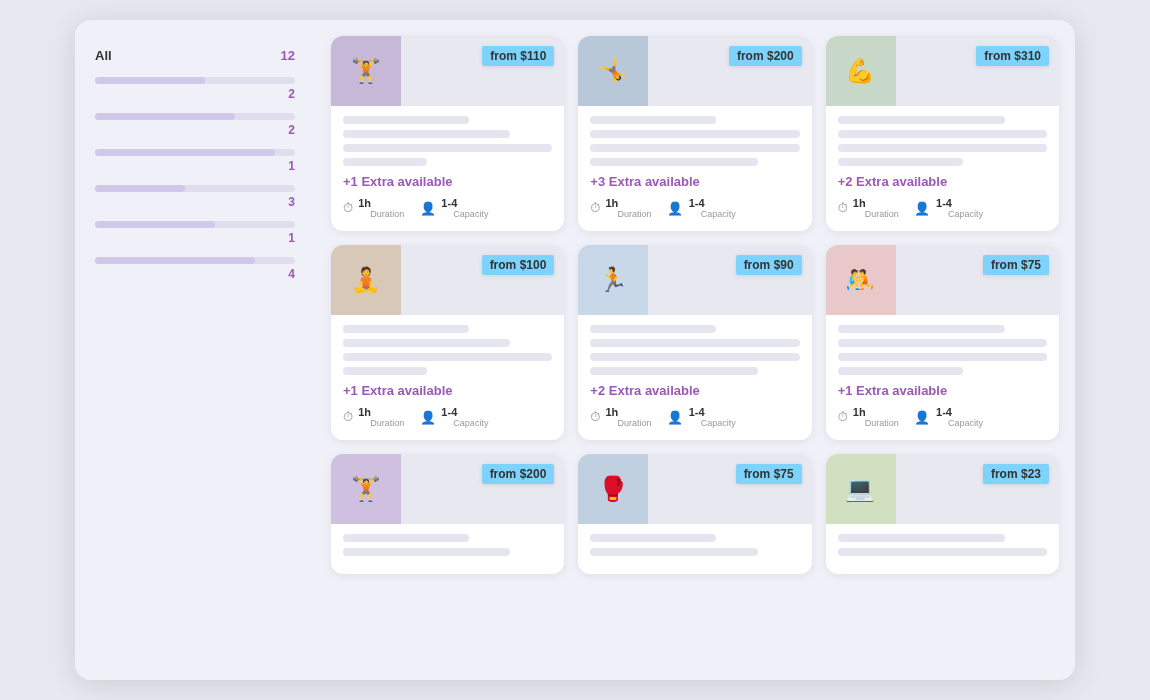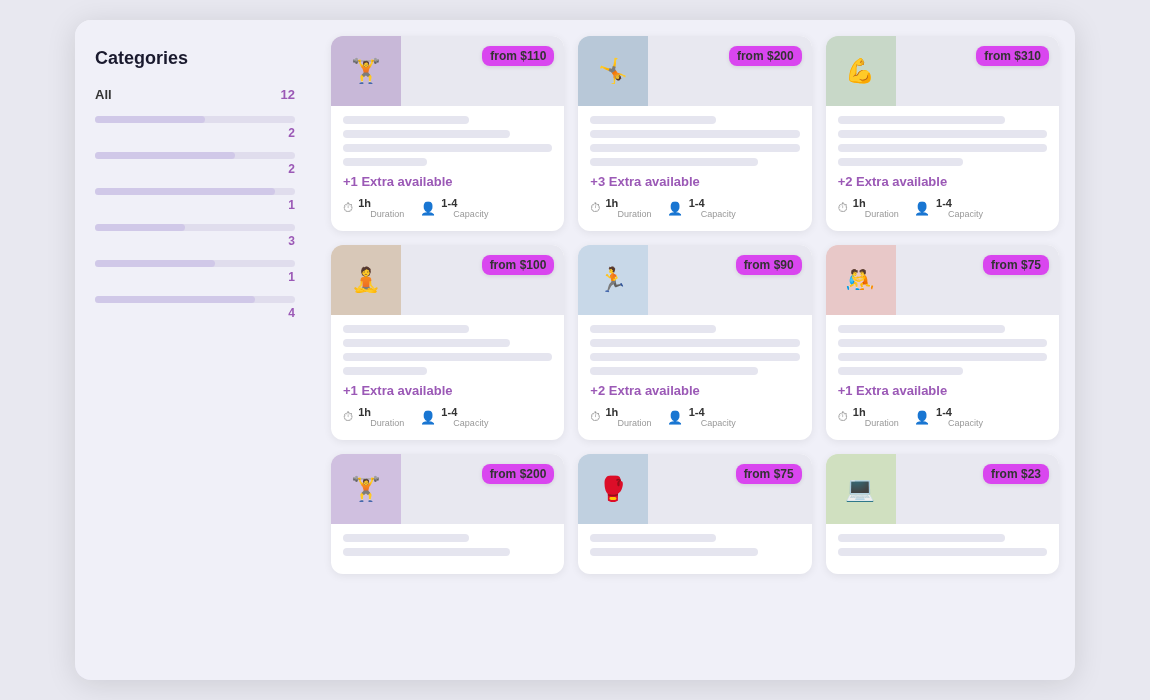--- a/index.html
+++ b/index.html
@@ -85,22 +85,22 @@
       background: #c0b8d8;
       display: flex;
       align-items: center;
       justify-content: center;
       font-size: 24px;
     }
     .card-price {
       position: absolute;
       top: 10px;
       right: 10px;
-      background: #d946ef;
-      border-radius: 8px;
+      background: #7dd3fc;
+      border-radius: 2px;
       padding: 3px 8px;
       font-size: 12px;
       font-weight: 600;
       color: #333;
       box-shadow: 0 1px 4px rgba(0,0,0,0.1);
     }
     .card-body {
       padding: 10px 12px 12px;
     }
     .card-skeleton {
@@ -193,21 +193,20 @@
       color: #9b59b6;
     }
   </style>
 </head>
 <body>
 
 <div class="app-container">
   <div class="blob"></div>
 
   <div class="sidebar">
-    <div class="sidebar-title">Categories</div>
 
     <div class="cat-all-row">
       <span class="cat-all-label">All</span>
       <span class="cat-all-count">12</span>
     </div>
 
     <div class="cat-row">
       <div class="cat-bar-bg">
           <div class="cat-bar-fill" style="width:55%"></div>
         </div>

